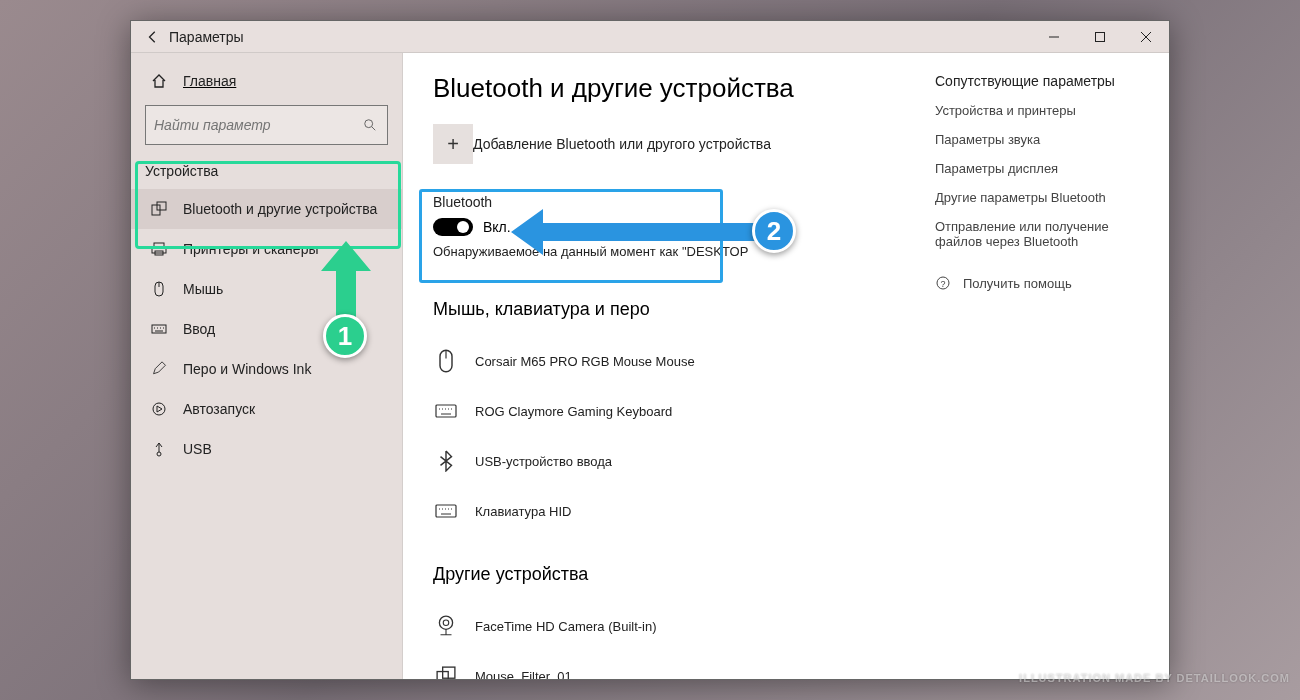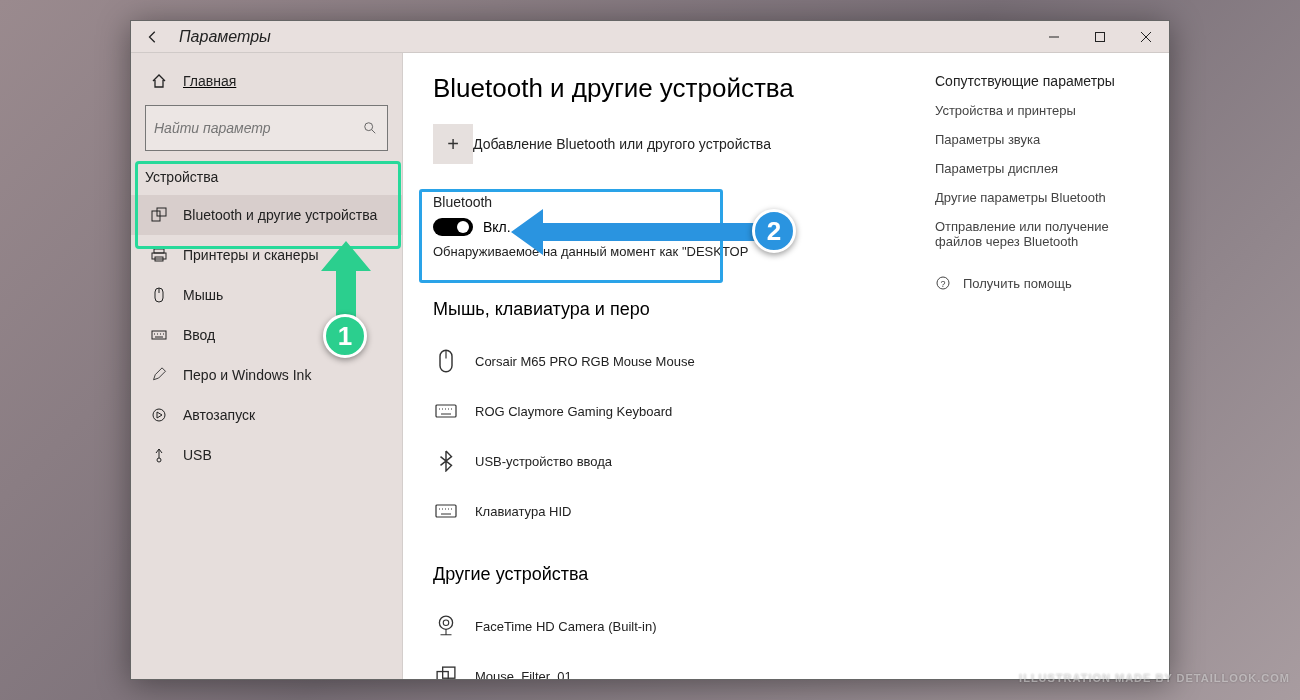--- a/index.html
+++ b/index.html
@@ -1,29 +1,29 @@
 <!DOCTYPE html>
 <html><head>
 <meta charset="utf-8">
 <style>
   * { box-sizing: border-box; margin: 0; padding: 0; font-family: "Segoe UI", Tahoma, sans-serif; }
   body { background: linear-gradient(135deg, #9a8a8e 0%, #7a7078 50%, #a89ca0 100%); width: 1300px; height: 700px; overflow: hidden; display:flex; align-items:center; justify-content:center; }
   .window { width: 1040px; height: 660px; background:#fff; border:1px solid #666; position:relative; display:flex; flex-direction:column; box-shadow:0 4px 30px rgba(0,0,0,0.4); }
   .titlebar { height:32px; display:flex; align-items:center; padding-left:12px; background:#e8e0de; border-bottom:1px solid #d0cac8; }
   .titlebar .back { width:20px; height:20px; display:flex; align-items:center; justify-content:center; cursor:pointer; }
-  .titlebar .title { margin-left:16px; font-size:16px; color:#222;font-style:italic; }
+  .titlebar .title { margin-left:6px; font-size:14px; color:#222; }
   .win-controls { margin-left:auto; display:flex; }
   .win-controls div { width:46px; height:32px; display:flex; align-items:center; justify-content:center; cursor:pointer; font-family:"Segoe UI Symbol"; font-size:10px; }
   .body { flex:1; display:flex; overflow:hidden; }
   .sidebar { width:272px; background:#e6dedc; border-right:1px solid #d4cecc; padding-top:8px; display:flex; flex-direction:column; position:relative; }
   .home-row { display:flex; align-items:center; height:40px; padding-left:18px; cursor:pointer;text-decoration:underline; }
   .home-row span.icon { width:20px; display:flex; align-items:center; justify-content:center; }
   .home-row .lbl { margin-left:14px; font-size:14px; color:#222; }
   .search-wrap { padding:4px 14px 10px 14px; }
-  .search { display:flex; align-items:center; border:1px solid #777; background:#ece6e4; height:46px; padding:0 8px; }
+  .search { display:flex; align-items:center; border:1px solid #777; background:#ece6e4; height:40px; padding:0 8px; }
   .search input { flex:1; border:0; background:transparent; outline:none; font-size:14px; font-style:italic; color:#666; }
   .search .sicon { width:16px; }
   .cat-label { font-size:14px; padding:8px 14px 10px 14px; color:#222; }
   .nav-item { display:flex; align-items:center; height:40px; padding-left:18px; cursor:pointer; font-size:14px; color:#222; }
   .nav-item .nicon { width:20px; display:flex; align-items:center; justify-content:center; }
   .nav-item .lbl { margin-left:14px; }
   .nav-item.sel { background:#d8cecc; }
   .content { flex:1; display:flex; overflow:auto; }
   .main { flex:1; padding:20px 20px 20px 30px; }
   .main h1 { font-size:26px; font-weight:400; margin-bottom:20px; color:#000; }

